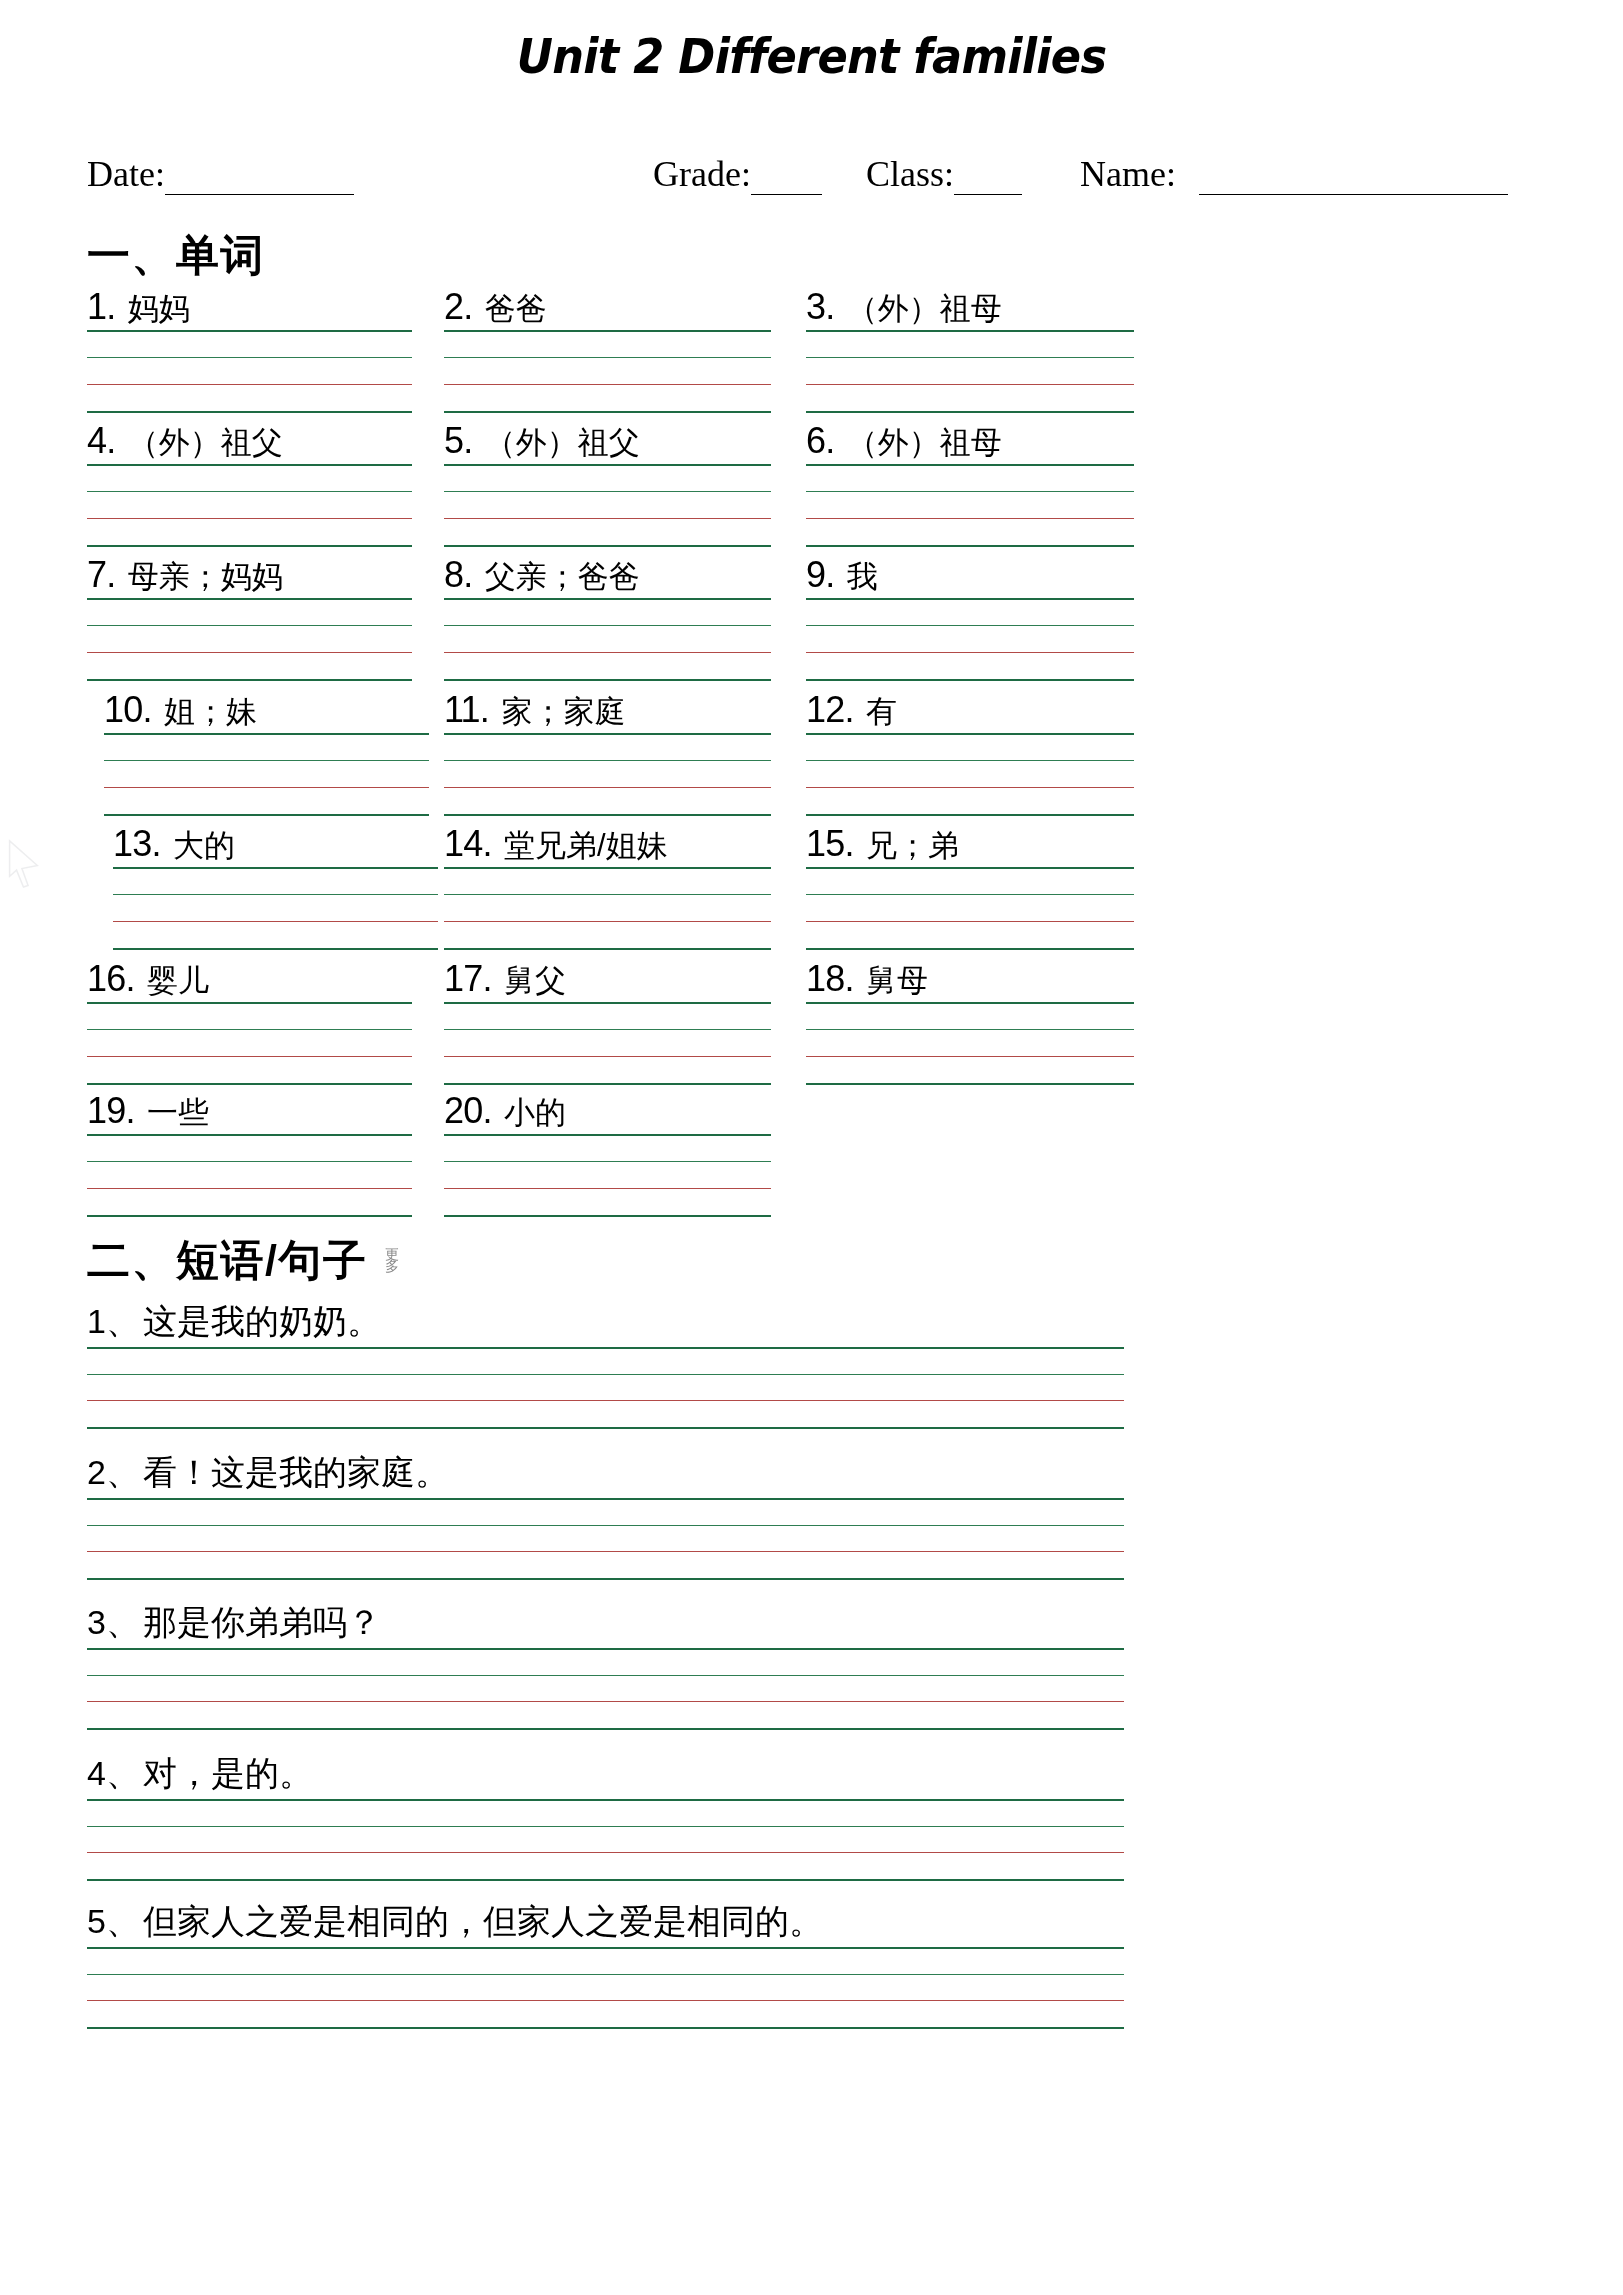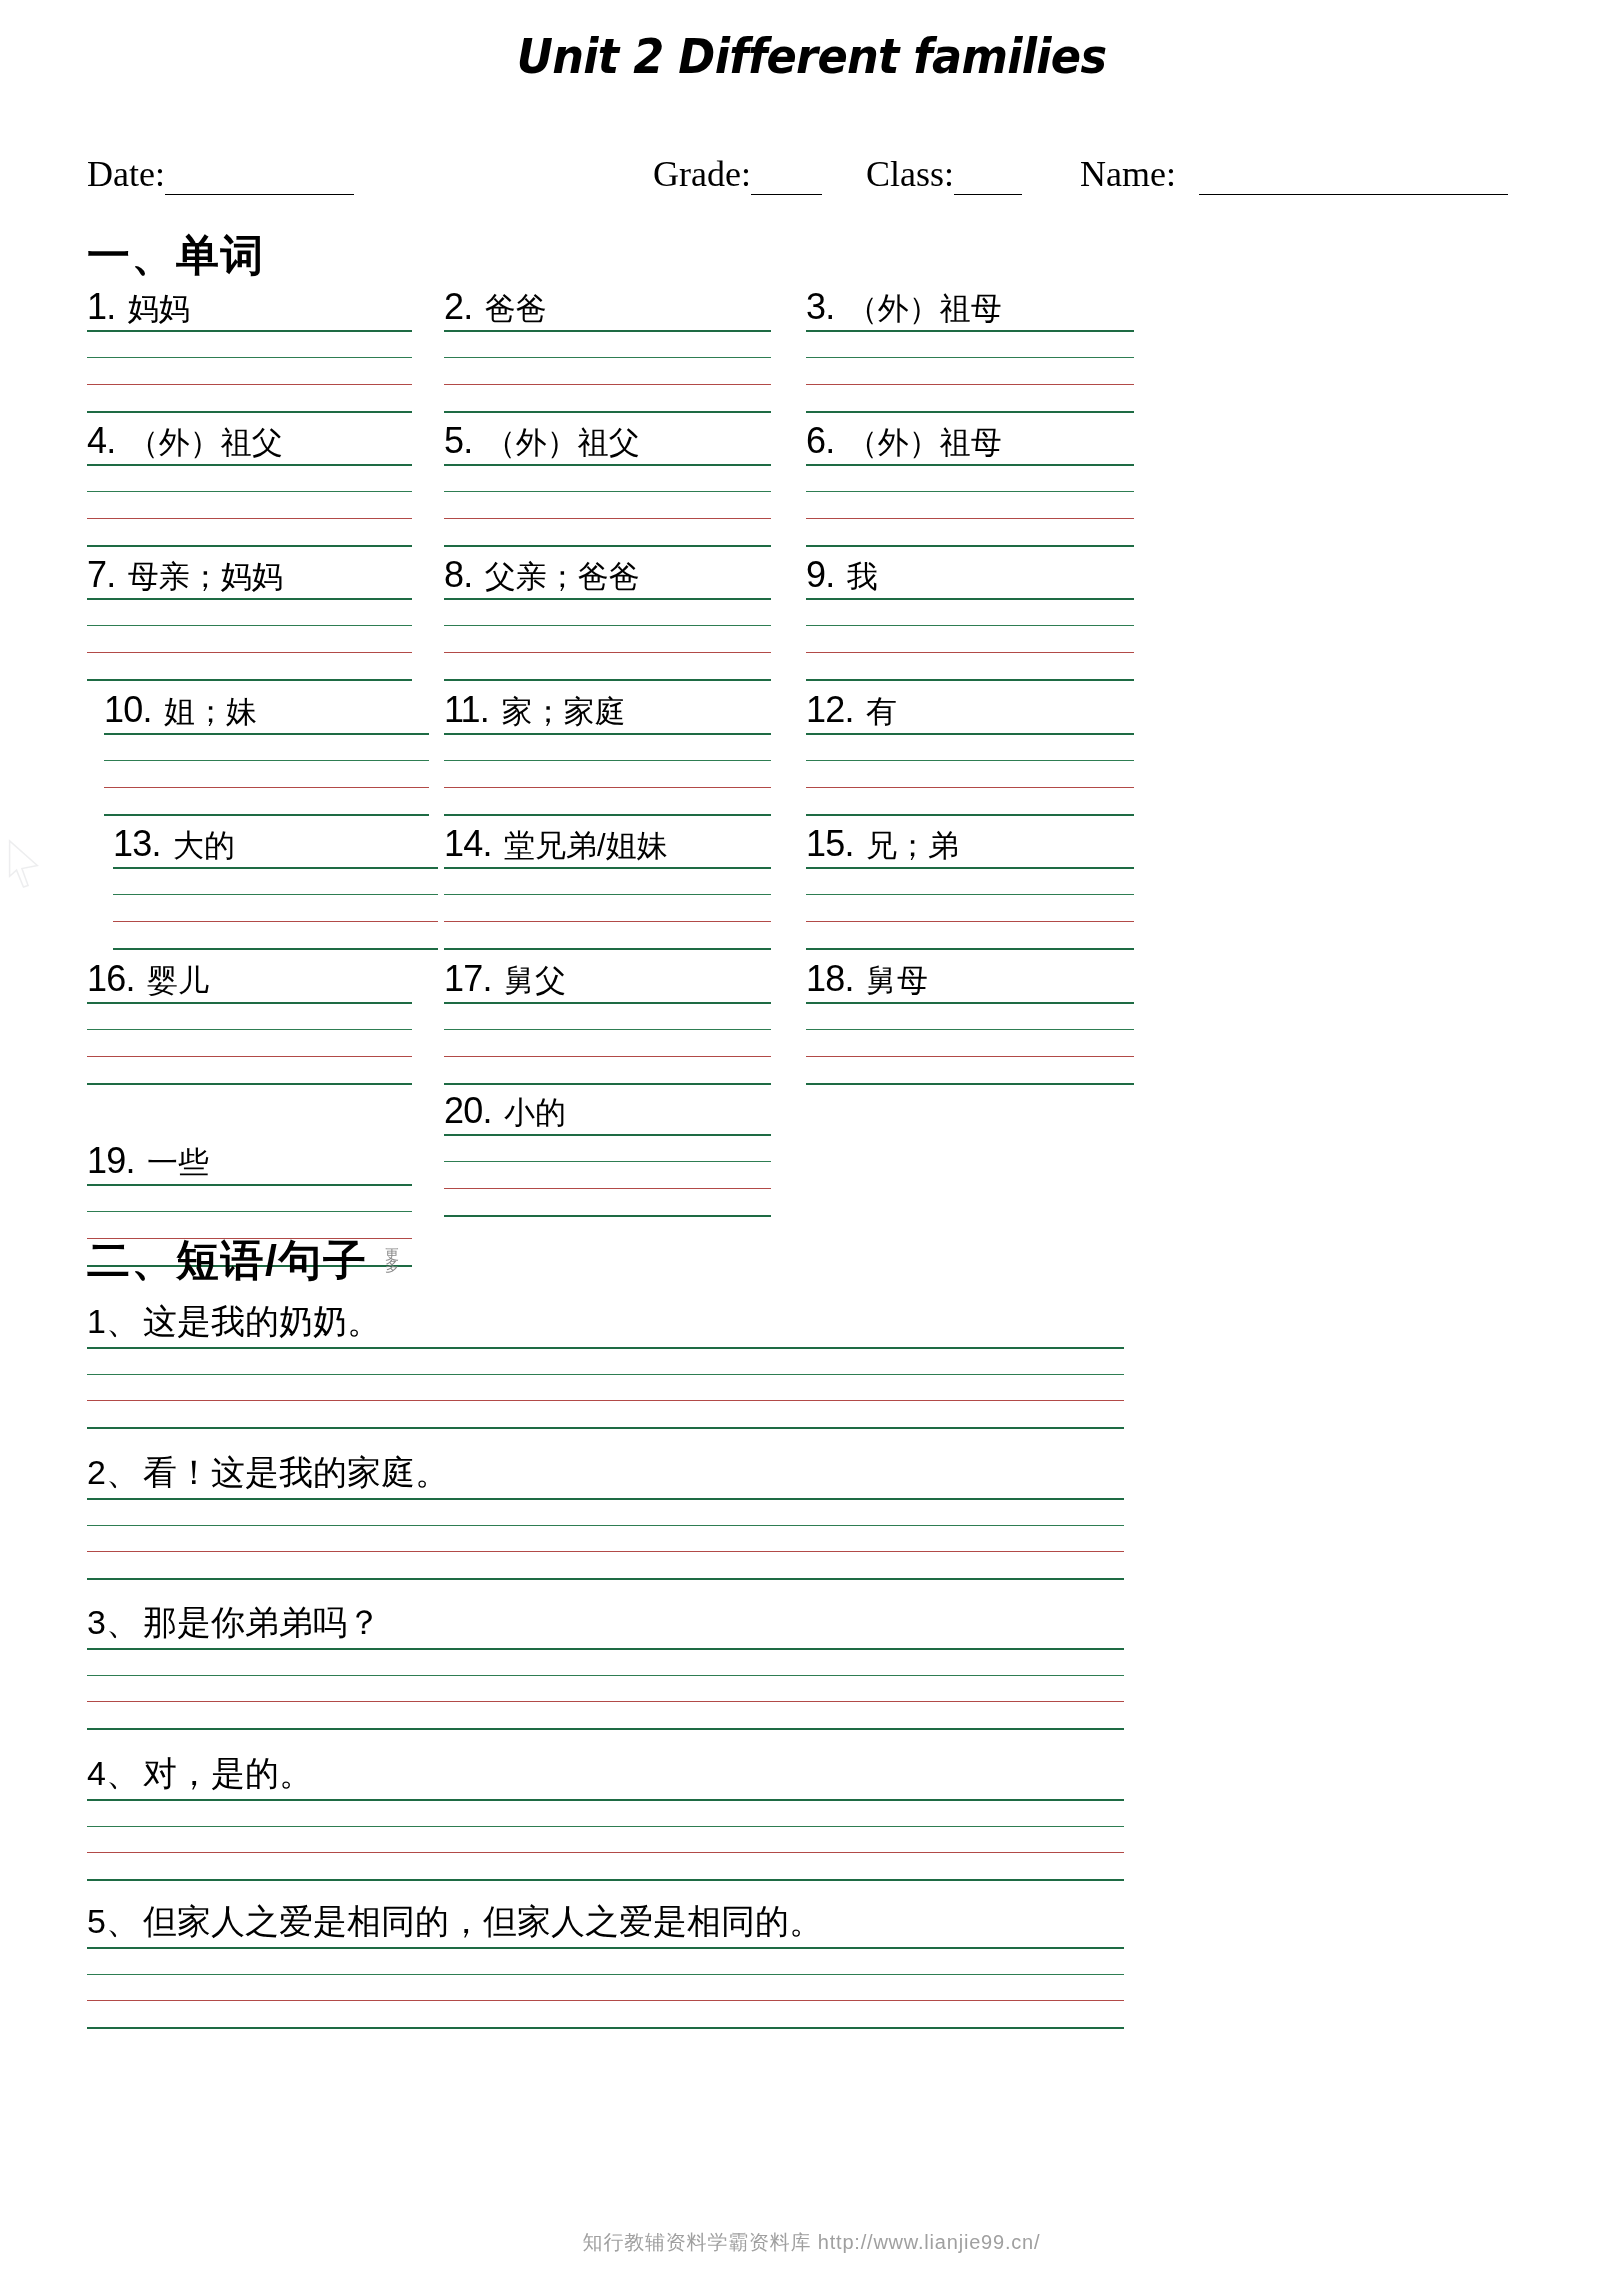--- a/index.html
+++ b/index.html
@@ -291,21 +291,21 @@
           <span class="word-num">18.</span>
           <span class="word-zh">舅母</span>
         </div>
         <div class="grid4" style="width: 328px; top: 44px; height: 81px;">
           <div class="ln thick" style="top: 0px;"></div>
           <div class="ln thin" style="top: 27px;"></div>
           <div class="ln red" style="top: 54px;"></div>
           <div class="ln thick" style="top: 81px;"></div>
         </div>
       </div>
-      <div class="word-block" style="left: 87px; top: 1140px; width: 325px;">
+      <div class="word-block" style="left: 87px; top: 1090px; width: 325px;">
         <div class="word-label">
           <span class="word-num">19.</span>
           <span class="word-zh">一些</span>
         </div>
         <div class="grid4" style="width: 325px; top: 44px; height: 81px;">
           <div class="ln thick" style="top: 0px;"></div>
           <div class="ln thin" style="top: 27px;"></div>
           <div class="ln red" style="top: 54px;"></div>
           <div class="ln thick" style="top: 81px;"></div>
         </div>
@@ -390,16 +390,15 @@
       </div>
     </div>
 
 
   <div class="watermark">
     <svg width="40" height="56" viewBox="0 0 52 72">
       <path d="M6 6 L42 38 L22 42 L30 64 L24 66 L15 44 L6 52 Z" fill="none" stroke="#b9bcc0" stroke-width="2"></path>
     </svg>
   </div>
 
-  <div class="footer">知行教辅资料学霸资料库 http://www.lianjie99.cn/</div>
 
 </div>
 
 
 </body></html>

